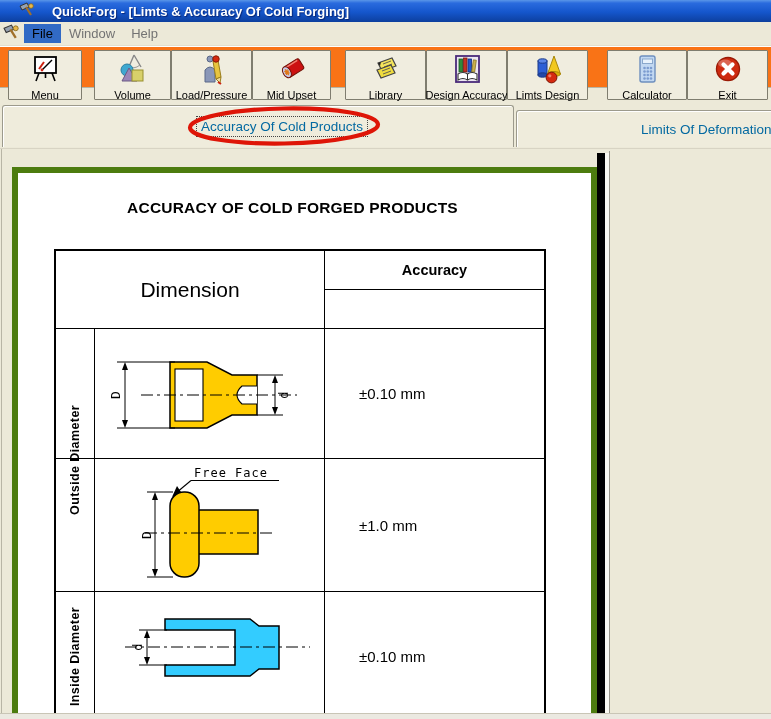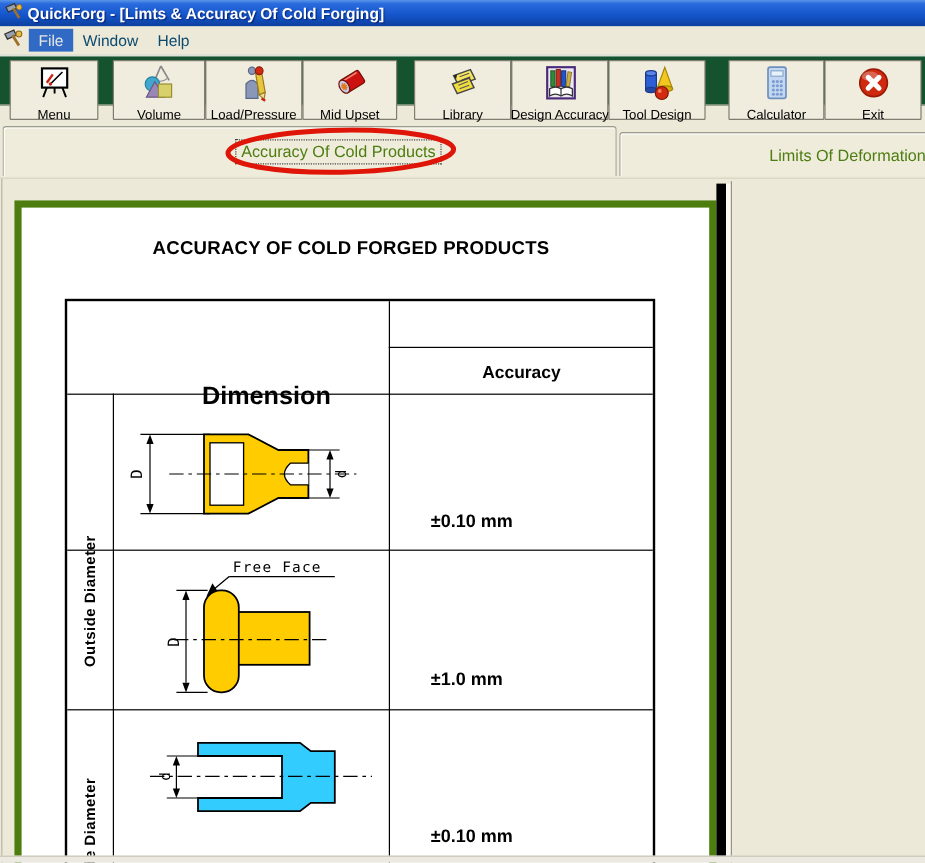--- a/index.html
+++ b/index.html
@@ -5,78 +5,78 @@
   html,body{margin:0;padding:0;}
   body{
     width:771px;height:719px;position:relative;overflow:hidden;
     background:#ECE9D8;font-family:"Liberation Sans",sans-serif;
     -webkit-font-smoothing:antialiased;
   }
   
   .titlebar{
     position:absolute;left:0;top:0;width:771px;height:22px;
     background:linear-gradient(to bottom,#5A96E8 0%,#2A6BDE 14%,#1556CC 55%,#0D3F9E 100%);
-    display:flex;align-items:center;gap:3px;padding-left:4px;box-sizing:border-box;
+    display:flex;align-items:center;gap:17px;padding-left:19px;box-sizing:border-box;
   }
   .titlebar .title{color:#fff;font-weight:bold;font-size:13px;text-shadow:1px 1px 1px rgba(0,20,90,.7);white-space:nowrap;}
   
   .menubar{
     position:absolute;left:0;top:22px;width:771px;height:24px;background:#ECE9D8;
     display:flex;align-items:center;border-bottom:1px solid #E2DFCE;box-sizing:border-box;
   }
   .menubar .appicon{margin:0 4px 0 3px;}
-  .menu-item{font-size:13px;color:#0c4a6e;padding:2px 8px;cursor:default;}
-  .menu-item.selected{background:#316AC5;color:#e5e5e5;}
+  .menu-item{font-size:13px;color:#737373;padding:2px 8px;cursor:default;}
+  .menu-item.selected{background:#316AC5;color:#000000;}
   
   .toolbar{
-    position:absolute;left:0;top:46px;width:771px;height:42px;background:#14532d;
+    position:absolute;left:0;top:46px;width:771px;height:42px;background:#f97316;
     border-top:1px solid #FFFFFF;border-bottom:1px solid #B8B5A5;box-sizing:border-box;
   }
   .tb-btn{
     position:absolute;top:3px;height:50px;box-sizing:border-box;
     border:1px solid #7F7D6F;background:#F0EDDF;border-radius:1px;
     display:flex;flex-direction:column;align-items:center;justify-content:space-between;
     padding:2px 0 2px 0;cursor:default;
   }
   .tb-btn .tb-label{font-size:11px;color:#000;white-space:nowrap;line-height:12px;}
   .tb-btn svg{flex:0 0 auto;}
   
   .tabbar{position:absolute;left:0;top:104px;width:771px;height:44px;background:#ECE9D8;}
   .tab{
     position:absolute;box-sizing:border-box;background:#EFECDC;
     border:1px solid #9C9A8C;border-bottom:none;border-radius:3px 3px 0 0;
     box-shadow:inset 1px 1px 0 #FFFFFF;display:flex;align-items:center;cursor:default;
   }
   .tab.active{left:2px;top:1px;width:512px;height:42px;justify-content:center;}
   .tab.inactive{left:516px;top:6px;width:300px;height:37px;overflow:hidden;}
-  .tab-label{font-size:13.5px;color:#4d7c0f;white-space:nowrap;}
+  .tab-label{font-size:13.5px;color:#0369a1;white-space:nowrap;}
   .tab.active .tab-label{border:1px dotted #444;padding:2px 4px;margin-left:48px;}
   .tab.inactive .tab-label{padding-left:124px;}
   .annot{position:absolute;left:184px;top:2px;width:200px;height:40px;pointer-events:none;z-index:6;}
   
   .content{position:absolute;left:0;top:148px;width:771px;height:571px;background:#ECE9D8;border-top:1px solid #D8D4C4;box-sizing:border-box;}
   .content .left-edge{position:absolute;left:1px;top:0;width:1px;height:571px;background:#B8B5A5;}
   .page{
     position:absolute;left:12px;top:18px;width:585px;height:563px;background:#ffffff;
     border:6px solid #4d7c0f;box-sizing:border-box;overflow:hidden;
   }
   .page-shadow{position:absolute;left:597px;top:4px;width:8px;height:561px;background:#000;}
   .panel-gap{position:absolute;left:605px;top:4px;width:4px;height:561px;background:#FAF9F2;}
   .panel-divider{position:absolute;left:609px;top:2px;width:1px;height:569px;background:#98958A;}
   .page-title{
     position:absolute;left:0;top:26px;width:581px;text-align:center;transform:translateX(-16px);
     font-weight:bold;font-size:15.5px;color:#000;letter-spacing:.2px;
   }
   
   .ftable{position:absolute;left:36px;top:76px;width:492px;height:487px;border:2px solid #000;box-sizing:border-box;}
   .vline,.hline{position:absolute;background:#000;}
-  .cell{position:absolute;display:flex;align-items:center;justify-content:center;color:#000;margin-top:41px;}
-  .dim-head{font-size:21px;font-weight:bold;padding-left:32px;}
+  .cell{position:absolute;display:flex;align-items:center;justify-content:center;color:#000;}
+  .dim-head{font-size:21px;font-weight:normal;}
   .acc-head{font-size:14.5px;font-weight:bold;}
-  .acc-val{justify-content:flex-start;padding-left:34px;font-size:15px;font-weight:bold;box-sizing:border-box;text-align:right;}
+  .acc-val{justify-content:flex-start;padding-left:34px;font-size:15px;font-weight:normal;box-sizing:border-box;text-align:right;}
   .group-label{
     writing-mode:vertical-rl;transform:rotate(180deg);
     font-size:12.5px;font-weight:bold;letter-spacing:.4px;white-space:nowrap;
   }
   .drawing{position:absolute;}
   .row4-navy{position:absolute;left:140px;top:466px;width:100px;height:21px;}
   
   .bottom-strip{position:absolute;left:0;top:713px;width:771px;height:6px;background:#EBE9E1;border-top:1px solid #C9C5B6;box-sizing:border-box;z-index:9;}
 </style>
 </head>
@@ -195,21 +195,21 @@
       <svg width="30" height="32" viewBox="0 0 30 32">
         <rect x="5" y="8" width="9" height="14" fill="#2E5FD6" stroke="#1A3A8A"></rect>
         <ellipse cx="9.5" cy="22" rx="4.5" ry="2.2" fill="#2348A8" stroke="#1A3A8A"></ellipse>
         <ellipse cx="9.5" cy="8" rx="4.5" ry="2.2" fill="#5B85E8" stroke="#1A3A8A"></ellipse>
         <path d="M21,3 L14.5,21 L27.5,21 Z" fill="#F2C81E" stroke="#A8860A"></path>
         <ellipse cx="21" cy="21" rx="6.5" ry="2.4" fill="#D9AE08" stroke="#A8860A"></ellipse>
         <circle cx="18.5" cy="24.5" r="5.4" fill="#D5290F" stroke="#7A1505"></circle>
         <circle cx="16.8" cy="22.8" r="1.6" fill="#F08268"></circle>
       </svg>
     </span>
-    <span class="tb-label">Tool Design</span>
+    <span class="tb-label">Limts Design</span>
   </div>
 
   <div class="tb-btn" style="left:607px;width:80px;">
     <span>
       <svg width="30" height="32" viewBox="0 0 30 32">
         <rect x="8" y="3" width="15" height="26" rx="2" fill="#C2D8F2" stroke="#6E8FBE" stroke-width="1.4"></rect>
         <rect x="10.5" y="6" width="10" height="4.5" fill="#E8F2FC" stroke="#8AA8CC"></rect>
         <g fill="#7C9CD0">
           <circle cx="12.5" cy="15" r="1.3"></circle>
             <circle cx="15.8" cy="15" r="1.3"></circle>

